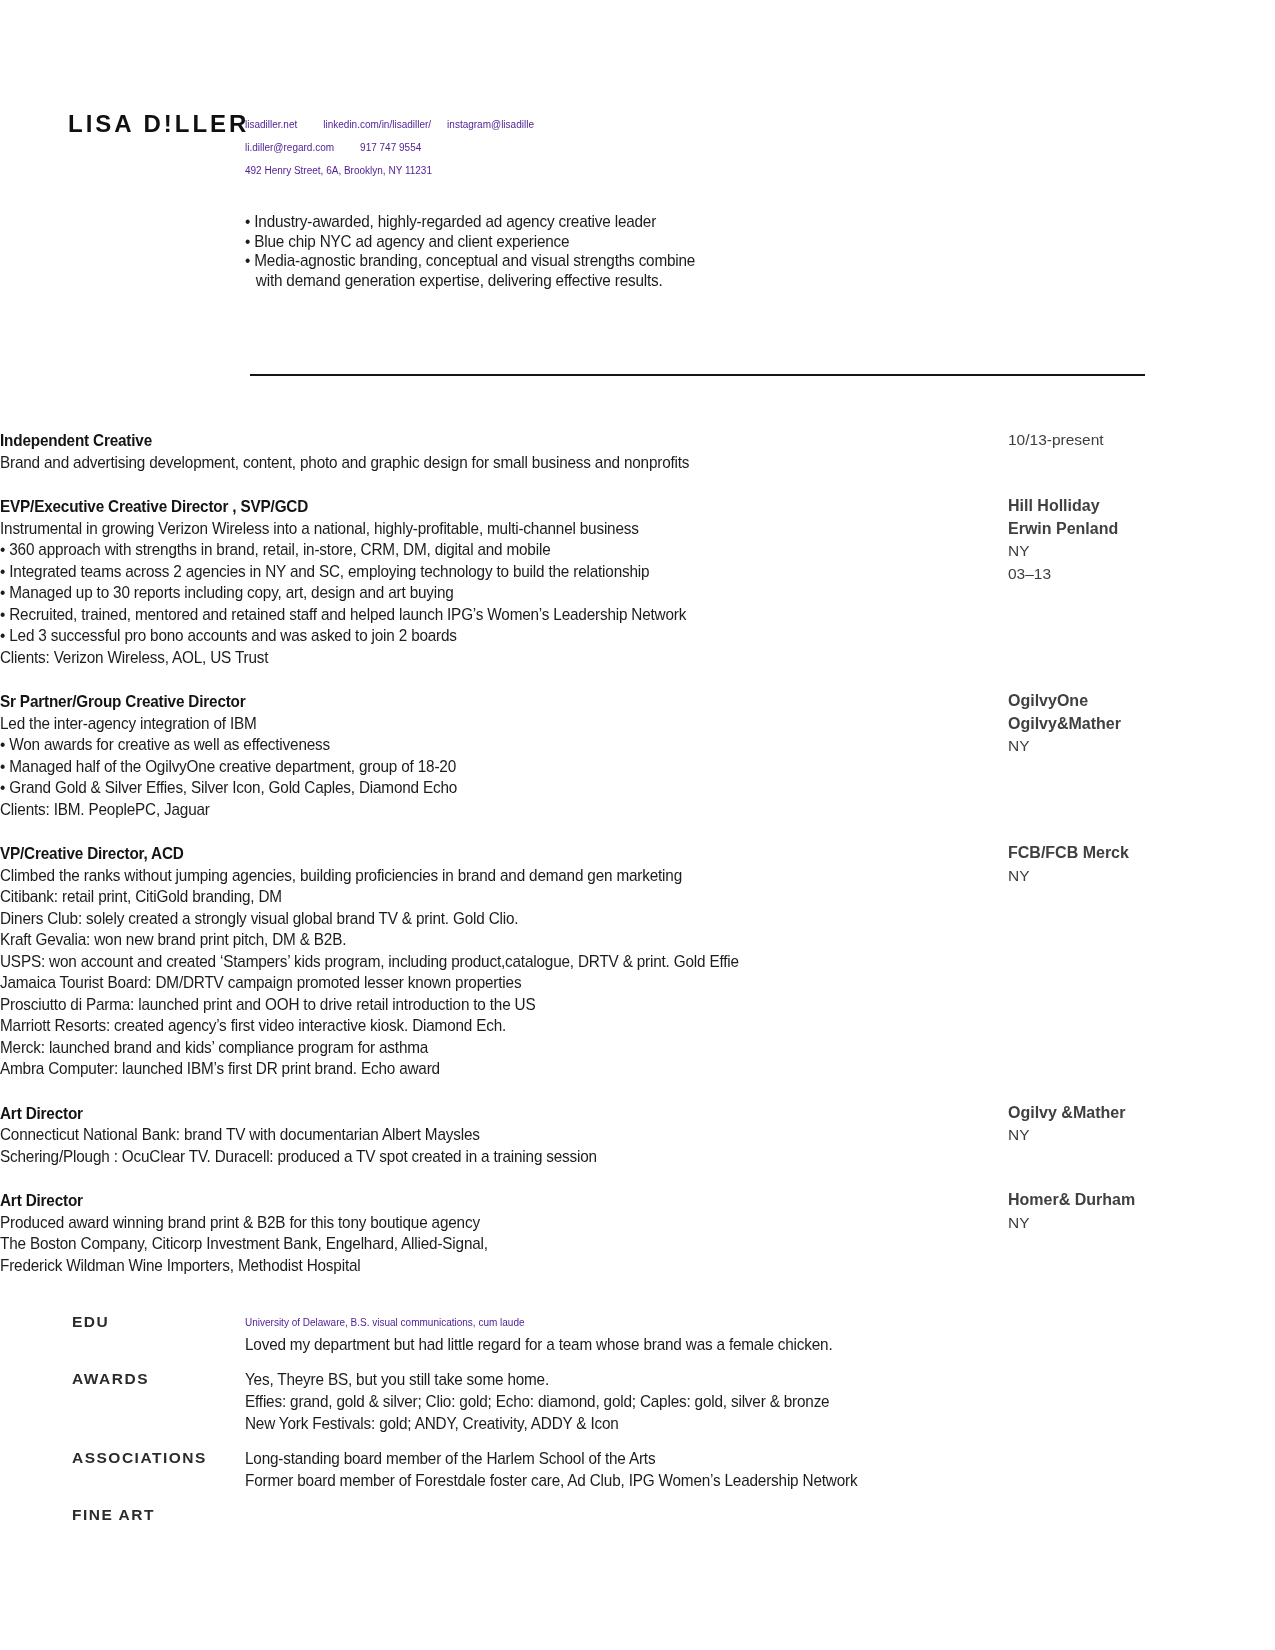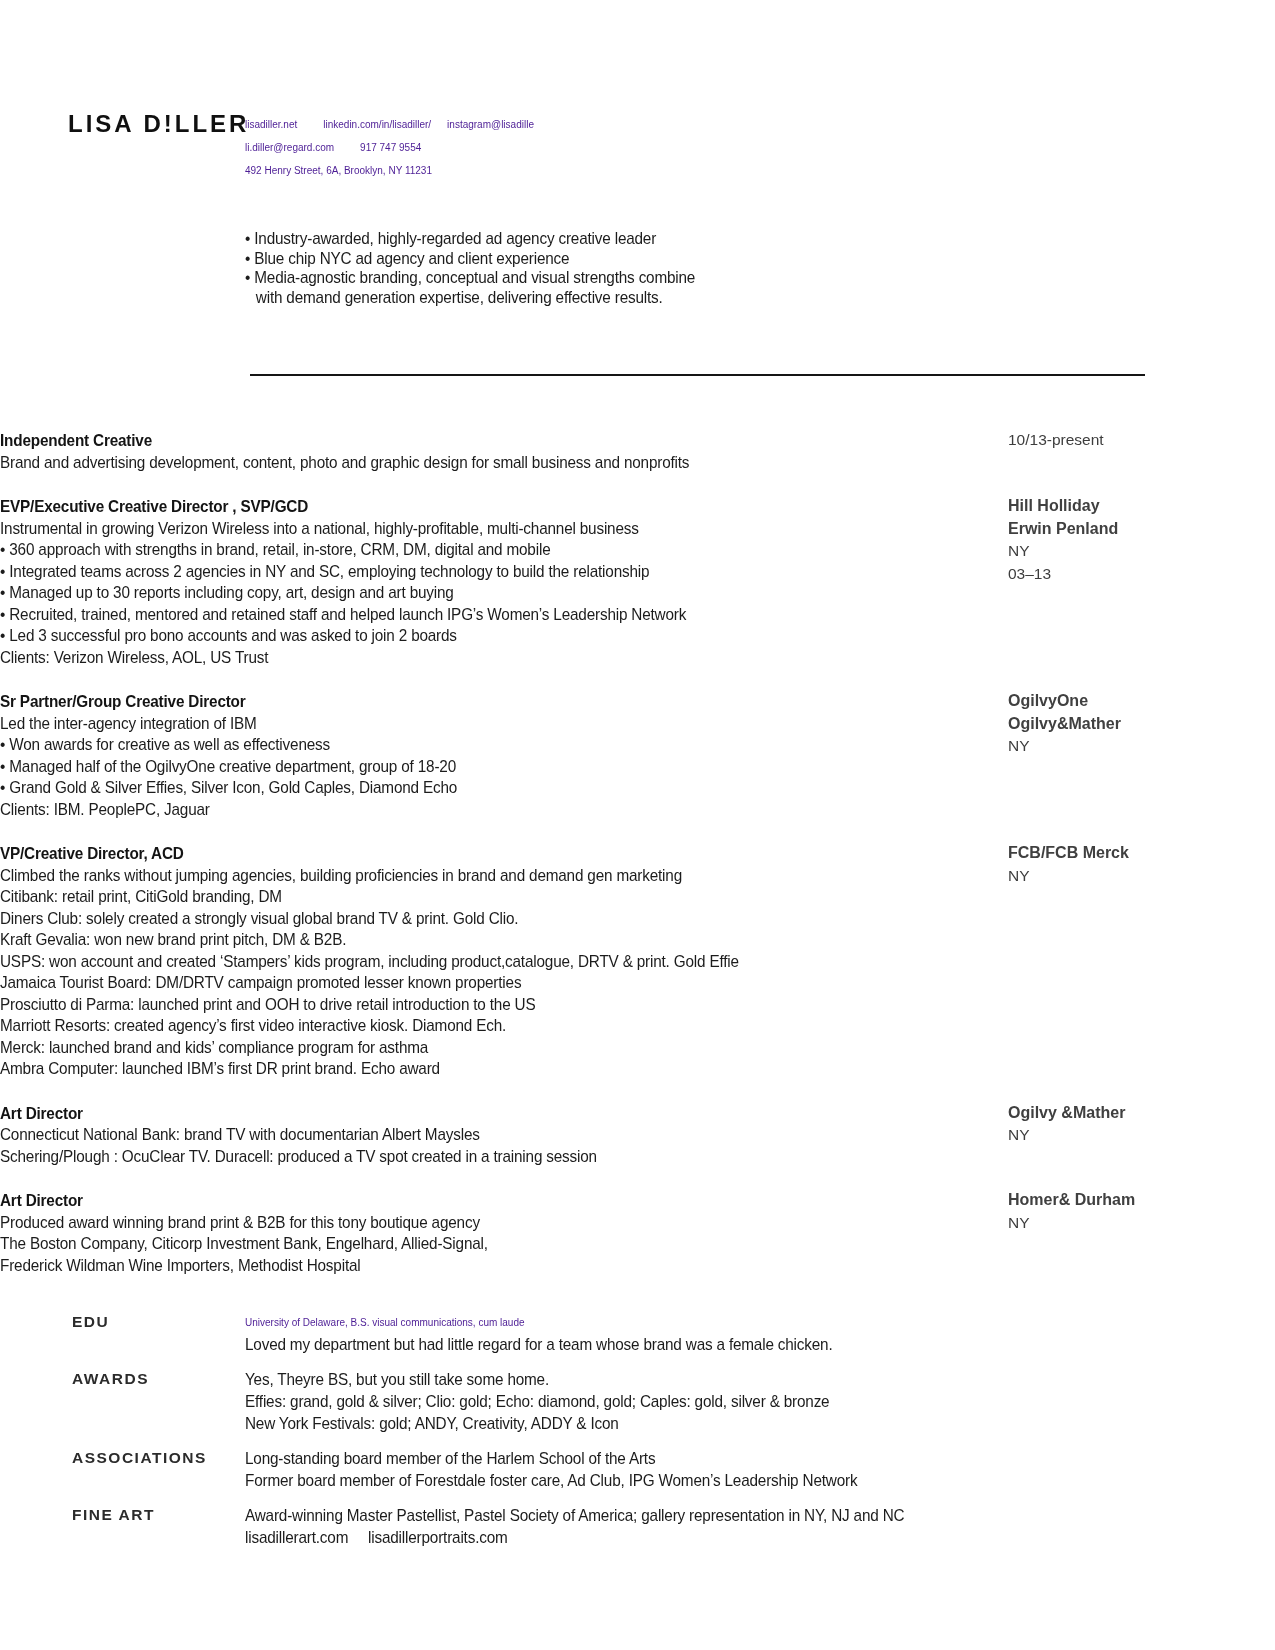--- a/index.html
+++ b/index.html
@@ -16,21 +16,21 @@
   .wide{font-size:10px;color:#4c1d95;line-height:23px;white-space:nowrap;}
   .contact{position:absolute;left:245px;top:113px;}
   .contact .gap-lg{margin-right:26px;}
   .contact .gap-md{margin-right:16px;}
   
   .cn{
     font-size:17px;letter-spacing:-0.2px;color:#1c1c1c;
     transform:scaleX(0.9);transform-origin:0 50%;white-space:nowrap;
     line-height:21.5px;
   }
-  .summary{position:absolute;left:245px;top:229px;}
+  .summary{position:absolute;left:245px;top:212px;}
   .summary .cn{line-height:19.5px;}
   .summary .indent{padding-left:12px;}
   .rule{position:absolute;left:250px;top:374px;width:895px;height:0;border-top:2px solid #151515;}
   
   .xwrap{position:absolute;left:0;top:430px;width:1275px;}
   .xsec{position:relative;margin-bottom:23px;}
   .xmain{}
   .xtitle{font-weight:bold;color:#141414;}
   .xside{position:absolute;left:1008px;top:-1px;font-size:15.5px;line-height:22.5px;color:#3d3d3d;white-space:nowrap;}
   .xside .b{font-weight:bold;font-size:16px;color:#404040;}
@@ -185,23 +185,17 @@
     <div class="frow">
       <div class="flabel">ASSOCIATIONS</div>
       <div class="fmain">
         <div class="cn">Long-standing board member of the Harlem School of the Arts</div>
         <div class="cn">Former board member of Forestdale foster care, Ad Club, IPG Women’s Leadership Network</div>
       </div>
     </div>
 
     <div class="frow">
       <div class="flabel">FINE ART</div>
-      <div class="fmain">
-        <div class="cn">Award-winning Master Pastellist, Pastel Society of America; gallery representation in NY, NJ and NC</div>
-        <div class="cn">
-          <span class="inlinegap">lisadillerart.com</span><span>lisadillerportraits.com</span>
-        </div>
-      </div>
     </div>
 
   </div>
 
 </div>
 
 </body></html>

